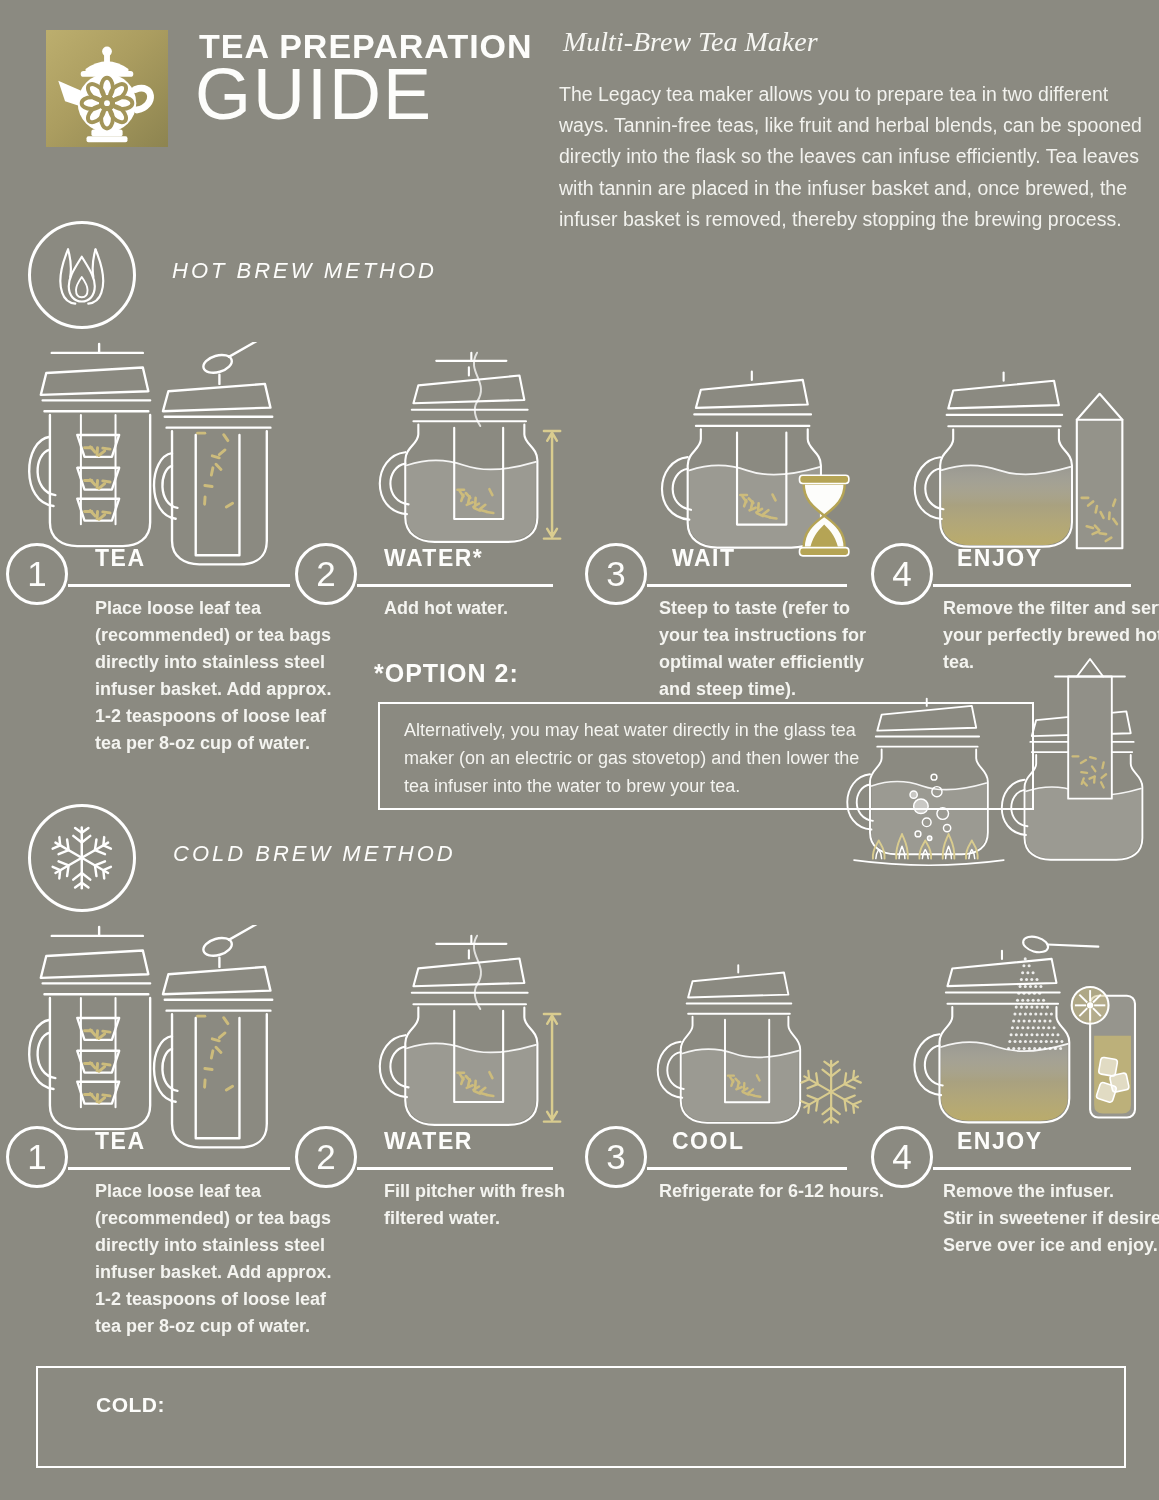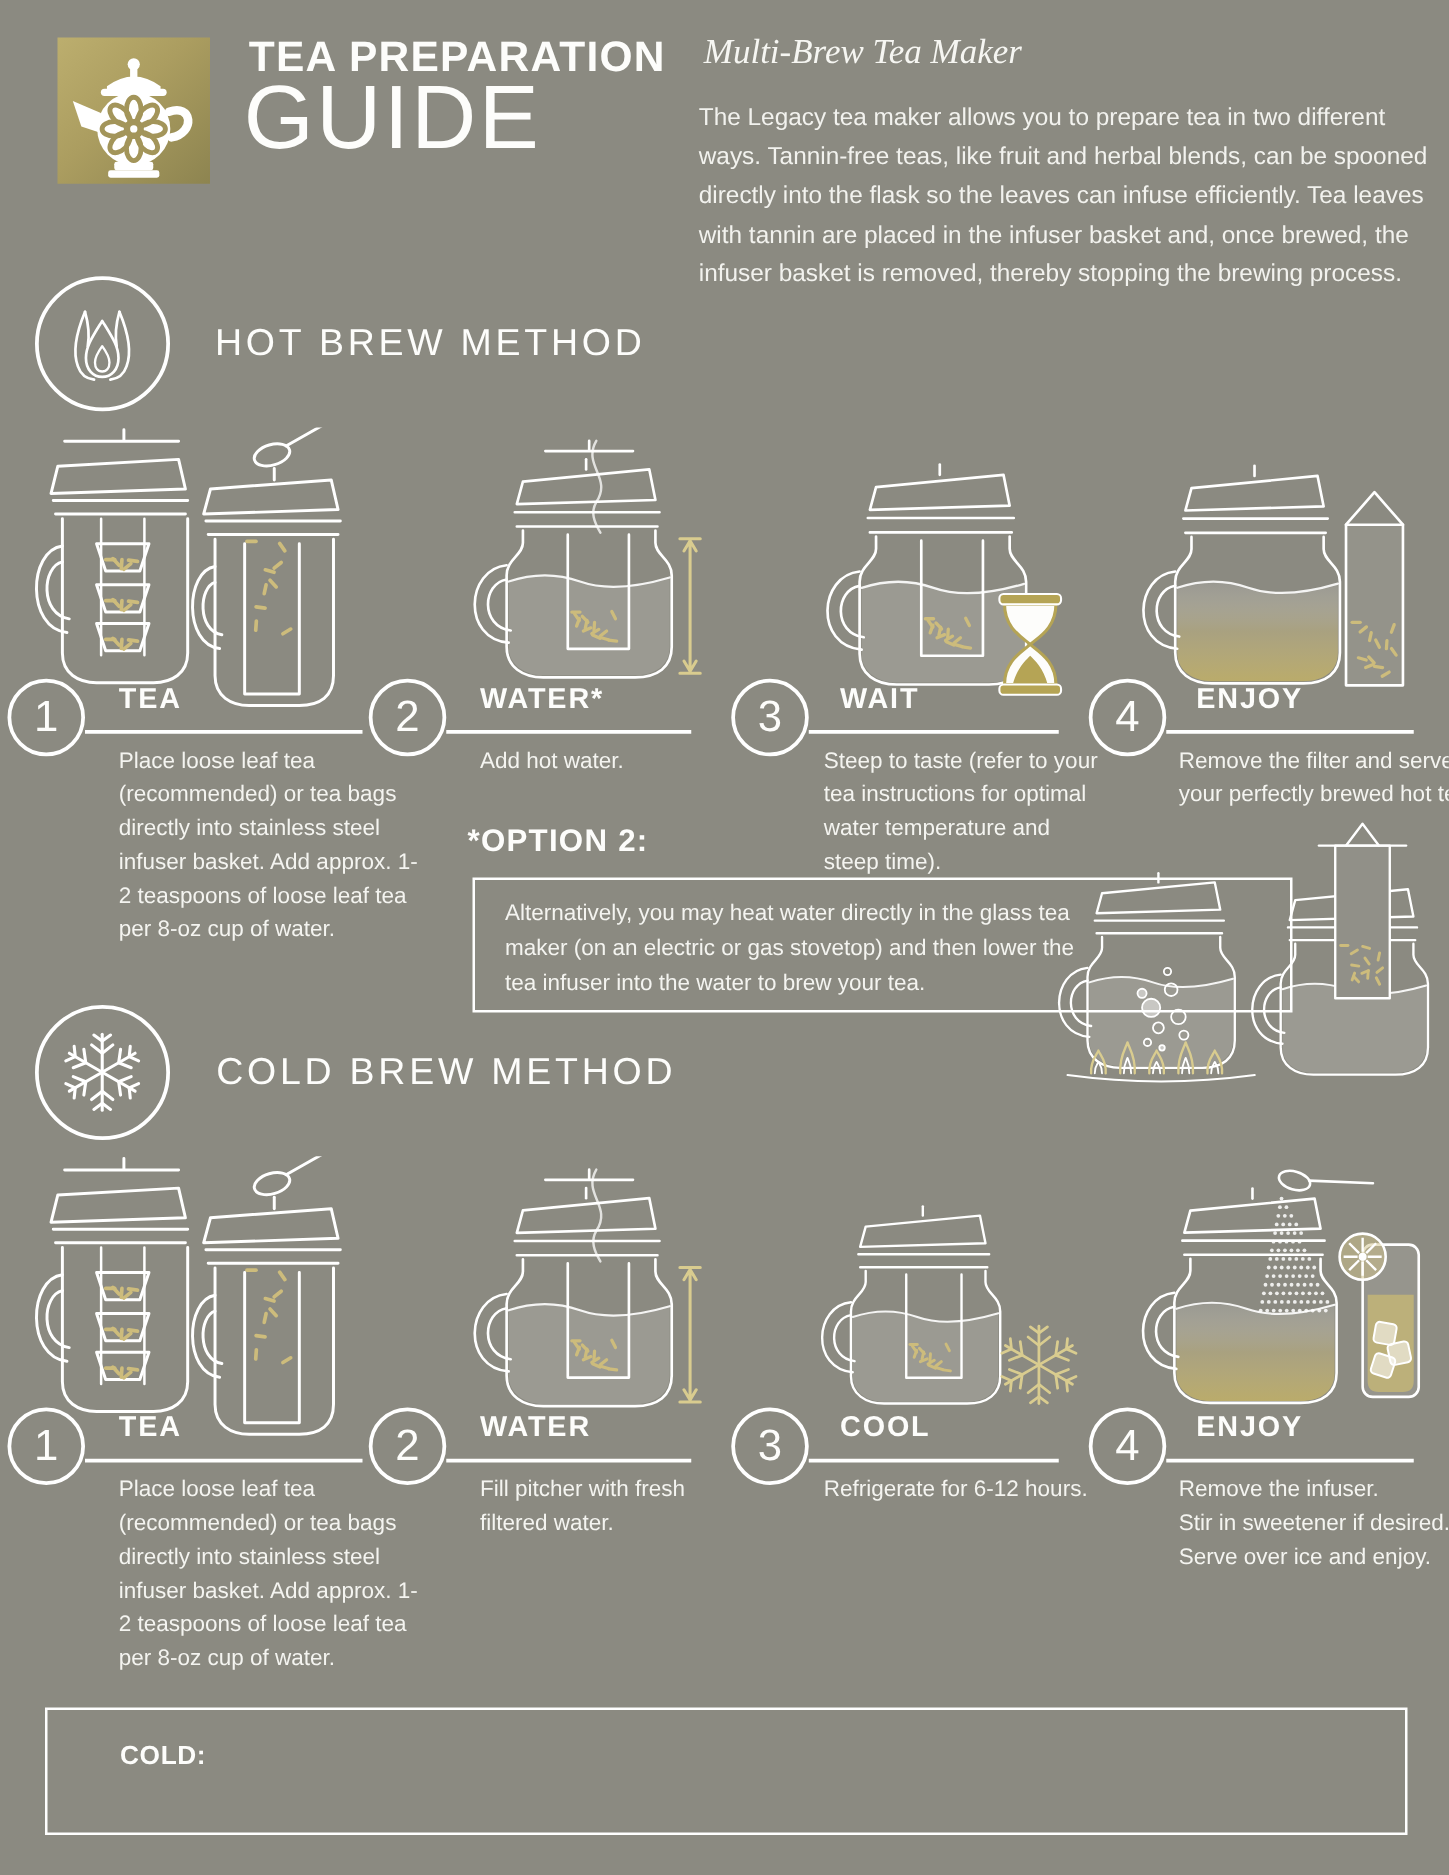--- a/index.html
+++ b/index.html
@@ -12,28 +12,28 @@
         background:linear-gradient(135deg,#bcae6e 0%,#ab9d60 45%,#8d8450 100%);}
   .logo svg{width:100%;height:100%;}
   .title-l1{left:199px;top:27px;font-size:34px;font-weight:700;letter-spacing:1px;color:#fdfdfb;}
   .title-l2{left:195px;top:58px;font-size:72px;font-weight:100;letter-spacing:2px;color:#fdfdfb;line-height:1;}
   .product{left:546px;top:26px;font-family:"Liberation Serif",serif;font-style:italic;font-size:28px;color:#f6f6f2;margin-left:17px;}
   .intro{left:546px;top:66px;width:600px;font-size:19.5px;line-height:1.6;color:#f2f2ee;margin:13px;}
   
   .m-circle{width:102px;height:102px;border:3px solid #fff;border-radius:50%;
             display:flex;align-items:center;justify-content:center;}
   .m-circle svg{width:78%;height:78%;}
-  .m-label{font-size:30px;letter-spacing:3px;font-weight:500;color:#fdfdfb;}
+  .m-label{font-size:22px;letter-spacing:3px;font-weight:500;color:#fdfdfb;font-style:italic;}
   
   .step{position:absolute;}
   .num{position:absolute;left:0;top:0;width:56px;height:56px;border:3px solid #fff;border-radius:50%;
        display:flex;align-items:center;justify-content:center;font-size:35px;font-weight:300;color:#fdfdfb;}
   .stitle{position:absolute;left:89px;top:2px;font-size:23px;font-weight:700;letter-spacing:1.5px;color:#fdfdfb;}
   .rule{position:absolute;left:62px;top:41px;height:2.5px;background:#fff;right:0;}
-  .sdesc{position:absolute;left:89px;top:52px;font-size:18px;line-height:1.5;color:#f4f4f0;margin:0;}
+  .sdesc{position:absolute;left:89px;top:52px;font-size:18px;line-height:1.5;color:#f4f4f0;margin:0;font-weight:bold;}
   .pre{white-space:pre-line;}
   
   .opt2-label{left:374px;top:659px;font-size:25px;font-weight:700;letter-spacing:1px;color:#fdfdfb;}
   .opt2-box{left:378px;top:702px;width:652px;height:104px;border:2.5px solid #fff;}
   .opt2-text{position:absolute;left:24px;top:13px;width:460px;font-size:18px;line-height:1.55;color:#f4f4f0;margin:0;}
   
   .note-box{left:36px;top:1366px;width:1086px;height:98px;border:2.5px solid #fff;}
   .note-label{position:absolute;left:58px;top:25px;font-size:21px;font-weight:700;letter-spacing:0.5px;color:#fdfdfb;}
   .note-text{position:absolute;left:154px;top:14px;width:910px;font-size:19.5px;line-height:1.55;color:#f4f4f0;margin:0;}
   .illust svg{width:100%;height:100%;}
@@ -364,21 +364,21 @@
 <div class="step" style="left:295px;top:543px;width:258px;">
   <div class="num">2</div>
   <div class="stitle">WATER*</div>
   <div class="rule"></div>
   <p class="sdesc" style="width:190px;">Add hot water.</p>
 </div>
 <div class="step" style="left:585px;top:543px;width:262px;">
   <div class="num">3</div>
   <div class="stitle" style="left:87px;text-align:center;">WAIT</div>
   <div class="rule"></div>
-  <p class="sdesc" style="left:74px;width:230px;">Steep to taste (refer to your tea instructions for optimal water temperature and steep time).</p>
+  <p class="sdesc" style="left:74px;width:230px;">Steep to taste (refer to your tea instructions for optimal water efficiently and steep time).</p>
 </div>
 <div class="step" style="left:871px;top:543px;width:260px;">
   <div class="num">4</div>
   <div class="stitle" style="left:86px;">ENJOY</div>
   <div class="rule"></div>
   <p class="sdesc" style="left:72px;width:240px;">Remove the filter and serve your perfectly brewed hot tea.</p>
 </div>
 
 <div class="abs opt2-label">*OPTION 2:</div>
 <div class="abs opt2-box">

